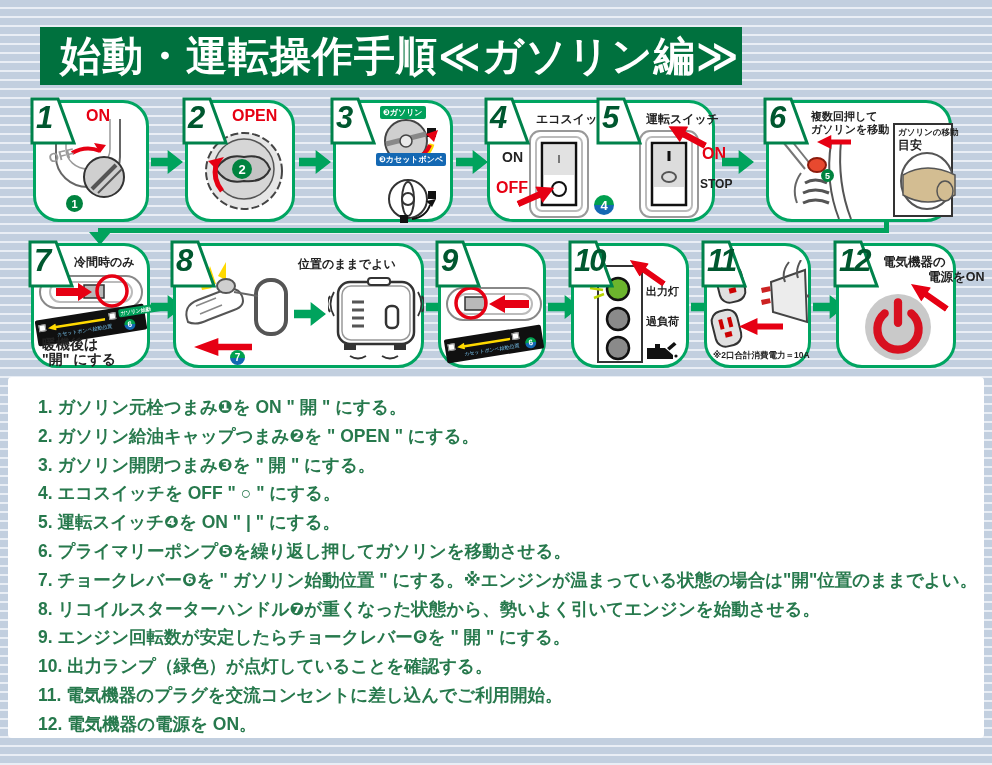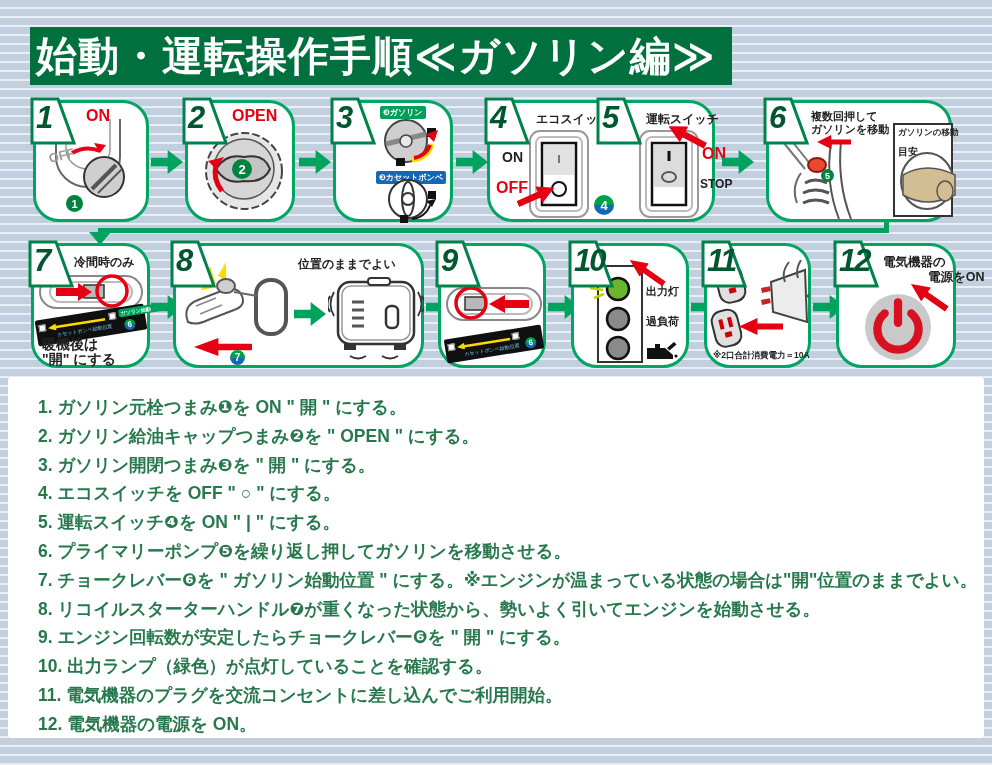--- a/index.html
+++ b/index.html
@@ -1,21 +1,21 @@
 <!DOCTYPE html>
 <html><head>
 <meta charset="utf-8">
 <style>
   html,body{margin:0;padding:0;}
   body{font-family:"Liberation Sans","DejaVu Sans",sans-serif;}
   #page{position:relative;width:992px;height:765px;overflow:hidden;
     background:repeating-linear-gradient(180deg,#c2cfdf 0 7px,#e9eef5 7px 9px);}
   
-  .banner{position:absolute;left:30px;top:27px;width:702px;height:58px;background:#00713e;
-    color:#fff;display:flex;align-items:center;padding-left:6px;box-sizing:border-box;
+  .banner{position:absolute;left:40px;top:27px;width:702px;height:58px;background:#00713e;
+    color:#fff;display:flex;align-items:center;padding-left:20px;box-sizing:border-box;
     font-size:41px;font-weight:bold;letter-spacing:1px;white-space:nowrap;}
   
   .fbox{position:absolute;background:#fff;border:3px solid #00a561;border-radius:26px;box-sizing:border-box;}
   .row1{top:100px;height:122px;}
   .row2{top:243px;height:125px;}
   
   .tag{position:absolute;top:-6px;left:-6px;width:46px;height:48px;z-index:5;}
   .tag svg{position:absolute;inset:0;}
   .tag polygon{fill:#fff;stroke:#00824b;stroke-width:3;}
   .tagnum{position:absolute;top:3px;left:6px;font-size:31px;font-weight:bold;font-style:italic;color:#00572f;letter-spacing:-2px;}
@@ -112,21 +112,21 @@
     <svg style="position:absolute;left:36px;top:13px;" width="78" height="50" viewBox="0 0 78 50">
       <circle cx="34" cy="25" r="21" fill="#cfcfcf" stroke="#444" stroke-width="2"></circle>
       <path d="M14,28 L54,18" stroke="#888" stroke-width="5"></path>
       <circle cx="34" cy="25" r="6" fill="#e9e9e9" stroke="#444" stroke-width="1.5"></circle>
       <rect x="55" y="12" width="9" height="9" fill="#111"></rect>
       <rect x="24" y="42" width="9" height="8" fill="#111"></rect>
       <path d="M40,44 a22,22 0 0 0 20,-16" fill="none" stroke="#ffd900" stroke-width="5"></path>
       <path d="M42,42 a20,20 0 0 0 16,-13" fill="none" stroke="#e60013" stroke-width="4"></path>
       <polygon points="62,26 66,14 54,18" fill="#e60013"></polygon>
     </svg>
-    <span class="pill blue" style="left:40px;top:68px;">❸カセットボンベ</span>
+    <span class="pill blue" style="left:40px;top:50px;">❸カセットボンベ</span>
     <svg style="position:absolute;left:42px;top:74px;" width="70" height="46" viewBox="0 0 70 46">
       <circle cx="30" cy="22" r="19" fill="#fff" stroke="#333" stroke-width="2"></circle>
       <ellipse cx="30" cy="22" rx="6" ry="17" fill="none" stroke="#333" stroke-width="2"></ellipse>
       <circle cx="30" cy="22" r="6" fill="#fff" stroke="#333" stroke-width="2"></circle>
       <rect x="50" y="14" width="8" height="8" fill="#111"></rect>
       <rect x="22" y="38" width="8" height="8" fill="#111"></rect>
       <path d="M34,42 a20,20 0 0 0 18,-14" fill="none" stroke="#111" stroke-width="2"></path>
       <polygon points="54,30 58,22 48,24" fill="#111"></polygon>
     </svg>
   </div>
@@ -188,21 +188,21 @@
       <path d="M8,4 L34,36 M16,2 L40,32" stroke="#777" stroke-width="2" fill="none"></path>
       <path d="M60,10 q-6,40 8,76 M70,8 q-4,42 10,78" stroke="#555" stroke-width="2" fill="none"></path>
       <path d="M34,50 q10,-6 22,0 M32,60 q12,-6 26,0 M32,70 q12,-6 26,0" stroke="#555" stroke-width="3" fill="none"></path>
       <ellipse cx="46" cy="32" rx="9" ry="7" fill="#e8492f" stroke="#8c1a0c" stroke-width="2"></ellipse>
       <path d="M30,40 q-10,14 -4,30" stroke="#666" stroke-width="2" fill="none"></path>
     </svg>
     <div class="red-arrow" style="left:48px;top:32px;width:34px;height:14px;"></div>
     <span class="badge" style="left:52px;top:66px;width:13px;height:13px;font-size:9px;">5</span>
     <div class="inset" style="left:124px;top:20px;width:60px;height:94px;">
       <span class="lbl" style="left:3px;top:2px;font-size:8.5px;font-weight:bold;color:#222;">ガソリンの移動</span>
-      <span class="lbl" style="left:3px;top:12px;font-size:10px;font-weight:bold;color:#222;margin-top:8px;">目安</span>
+      <span class="lbl" style="left:3px;top:12px;font-size:12px;font-weight:bold;color:#222;">目安</span>
       <svg style="position:absolute;left:2px;top:22px;" width="64" height="66" viewBox="0 0 64 66">
         <ellipse cx="30" cy="34" rx="26" ry="28" fill="#fff" stroke="#555" stroke-width="2"></ellipse>
         <path d="M6,28 q24,-14 52,0 l0,20 q-28,14 -52,0 z" fill="#d3bd92" stroke="#555" stroke-width="1.5"></path>
         <ellipse cx="48" cy="44" rx="8" ry="10" fill="#d3bd92" stroke="#555" stroke-width="1.5"></ellipse>
       </svg>
     </div>
   </div>
 
   <div class="conn" style="left:884px;top:220px;width:5px;height:12px;"></div>
   <div class="conn" style="left:98px;top:228px;width:791px;height:5px;"></div>

